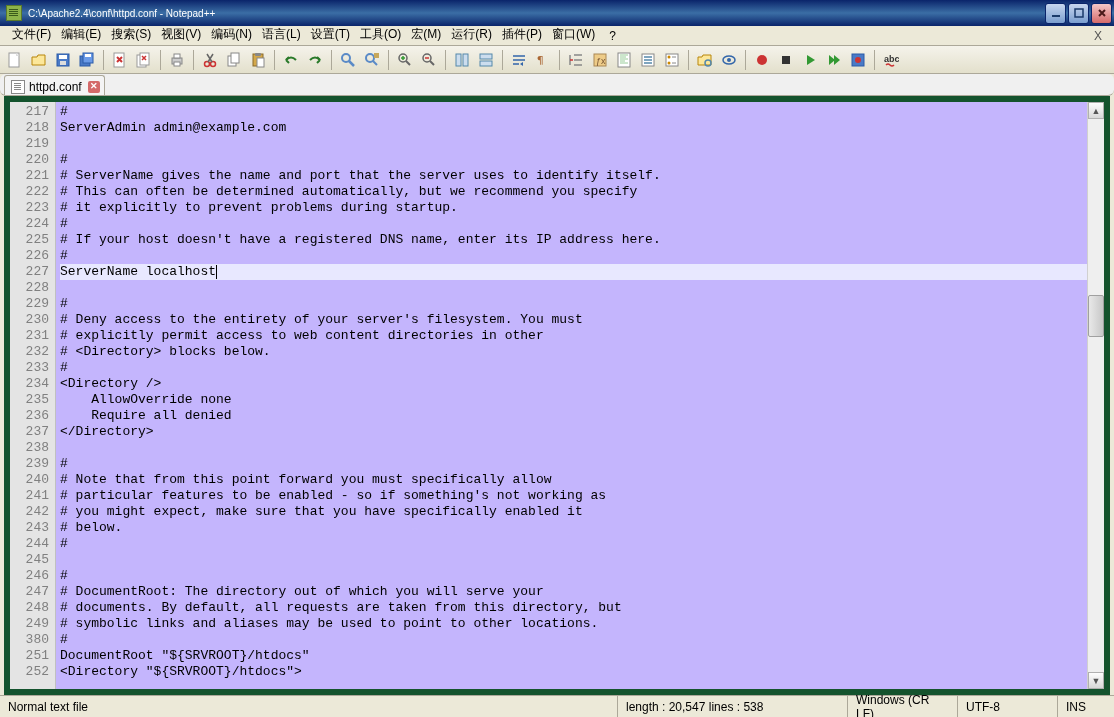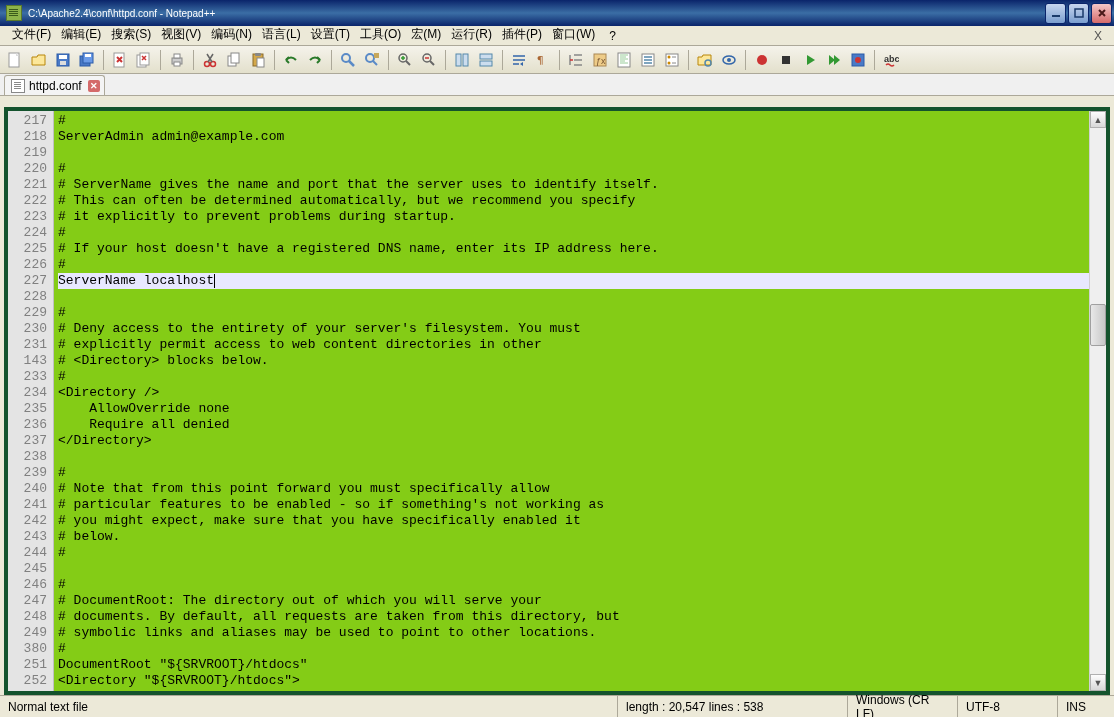--- a/index.html
+++ b/index.html
@@ -13,26 +13,26 @@
 .titlebar .wbtn.close { background:linear-gradient(to bottom,#f5c7c7,#d46a6a); }
 .menubar { height:20px; background:#ece9d8; display:flex; align-items:flex-end; padding:0 6px; border-bottom:1px solid #aca899; gap:0; }
 .menubar .mitem { padding:2px 4px 2px 6px; cursor:pointer; font-size:12px; }
 .menubar .help { margin-left:4px; }
 .menubar .filler { flex:1; }
 .menubar .x { padding:2px 6px; cursor:pointer; color:#555; }
 .toolbar { height:28px; background:linear-gradient(to bottom,#f5f3eb,#e3e0cc); border-bottom:1px solid #aca899; display:flex; align-items:center; padding:0 4px; gap:2px; }
 .toolbar .tbtn { width:22px; height:22px; display:flex; align-items:center; justify-content:center; cursor:pointer; border:1px solid transparent; border-radius:2px; }
 .toolbar .sep { width:1px; height:20px; background:#aca899; margin:0 3px; }
 .ico { width:16px; height:16px; display:block; }
-.tabbar { height:22px; background:#f0f0f0; display:flex; align-items:center; padding-left:4px; border-bottom:1px solid #aca899; }
+.tabbar { height:22px; background:#f0f0f0; display:flex; align-items:flex-end; padding-left:4px; border-bottom:1px solid #aca899;border-radius:6px; }
 .filetab { height:20px; background:#f4f4f4; border:1px solid #aca899; border-bottom:none; padding:2px 4px 0 6px; display:flex; align-items:center; font-size:12px; cursor:pointer; border-top-left-radius:3px; border-top-right-radius:3px; }
 .filetab .tabicon { width:14px; height:14px; margin-right:4px; background:#fff; border:1px solid #888; position:relative; }
 .filetab .tabicon::after { content:""; position:absolute; left:2px; top:2px; width:7px; height:1px; background:#888; box-shadow:0 2px 0 #888,0 4px 0 #888,0 6px 0 #888; }
 .filetab .tabclose { width:12px; height:12px; margin-left:6px; background:#d46a6a; border-radius:2px; display:flex; align-items:center; justify-content:center; color:#fff; font-size:9px; font-weight:bold; line-height:1; }
-.editor-wrap { position:absolute; top:96px; left:4px; right:4px; bottom:22px; border:4px solid #14532d; background:#84cc16; display:flex;margin-top:11px; }
+.editor-wrap { position:absolute; top:96px; left:4px; right:4px; bottom:22px; border:6px solid #14532d; background:#c4b5fd; display:flex; }
 .gutter { width:46px; background:#e4e4e4; border-right:1px solid #c0c0c0; font-family:"Courier New",monospace; font-size:13px; color:#808080; text-align:right; padding:2px 6px 2px 0; line-height:16px; user-select:none; }
 .code { flex:1; font-family:"Courier New",monospace; font-size:13px; color:#000; padding:2px 0 2px 4px; line-height:16px; white-space:pre; overflow:hidden; position:relative; }
 .code .line { height:16px; display:block; }
 .code .line.current { background:#e8e8ff; position:relative; }
 .code .caret { display:inline-block; width:1px; height:14px; background:#000; vertical-align:text-bottom; animation:blink 1s steps(1) infinite; }
 @keyframes blink { 50% { opacity:0; } }
 .vscroll { width:17px; background:#f0f0f0; border-left:1px solid #d0d0d0; display:flex; flex-direction:column; }
 .vscroll .arrow { height:17px; background:linear-gradient(to bottom,#fdfdfd,#d8d8d8); border:1px solid #b0b0b0; display:flex; align-items:center; justify-content:center; font-size:9px; color:#555; cursor:pointer; }
 .vscroll .track { flex:1; position:relative; background:#efefef; }
 .vscroll .thumb { position:absolute; left:0; right:0; top:176px; height:42px; background:linear-gradient(to right,#e8e8e8,#c8c8c8); border:1px solid #a0a0a0; border-radius:2px; cursor:pointer; }
@@ -321,21 +321,21 @@
       <div>222</div>
       <div>223</div>
       <div>224</div>
       <div>225</div>
       <div>226</div>
       <div>227</div>
       <div>228</div>
       <div>229</div>
       <div>230</div>
       <div>231</div>
-      <div>143</div>
+      <div>232</div>
       <div>233</div>
       <div>234</div>
       <div>235</div>
       <div>236</div>
       <div>237</div>
       <div>238</div>
       <div>239</div>
       <div>240</div>
       <div>241</div>
       <div>242</div>

